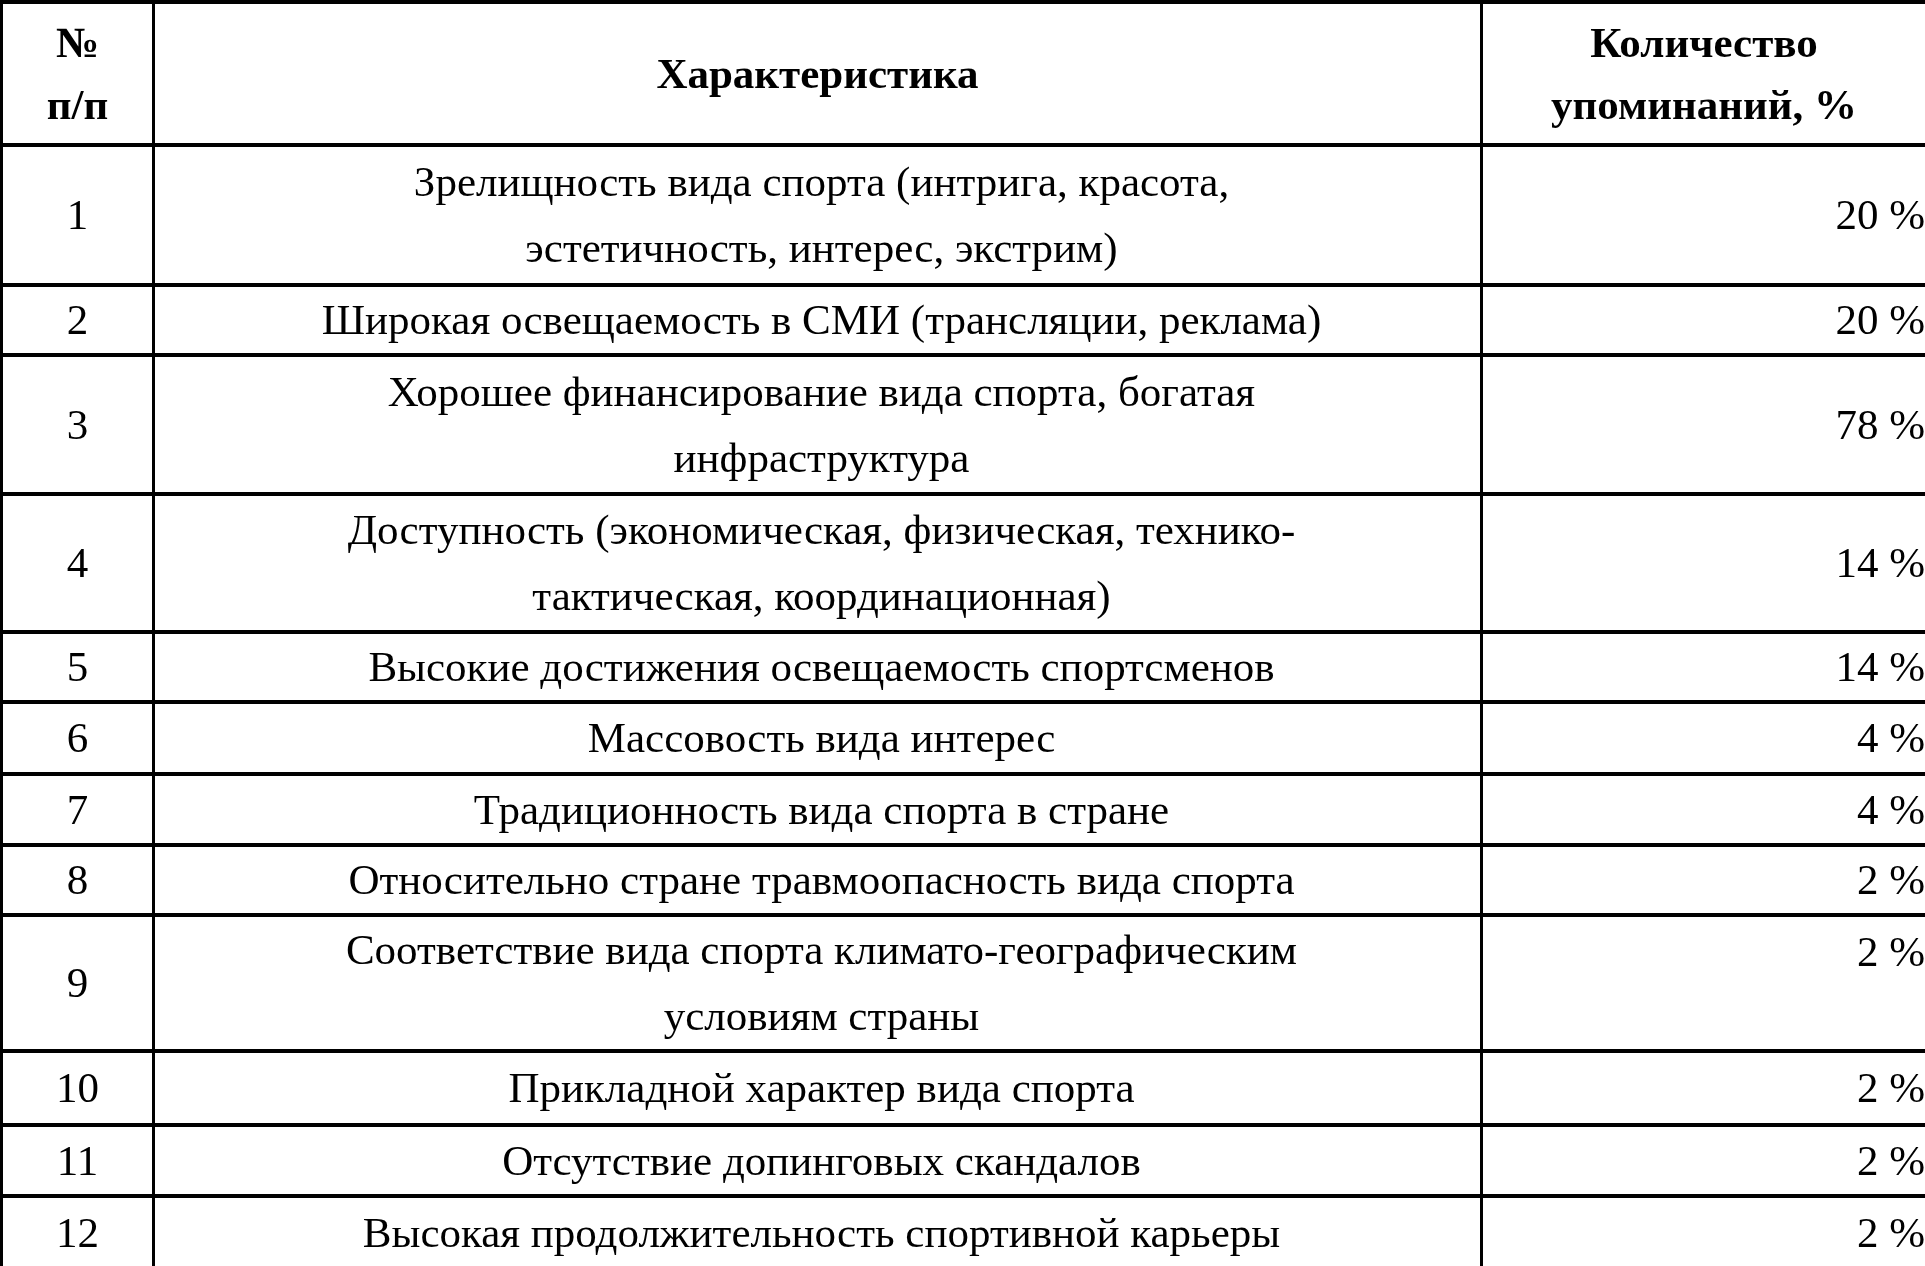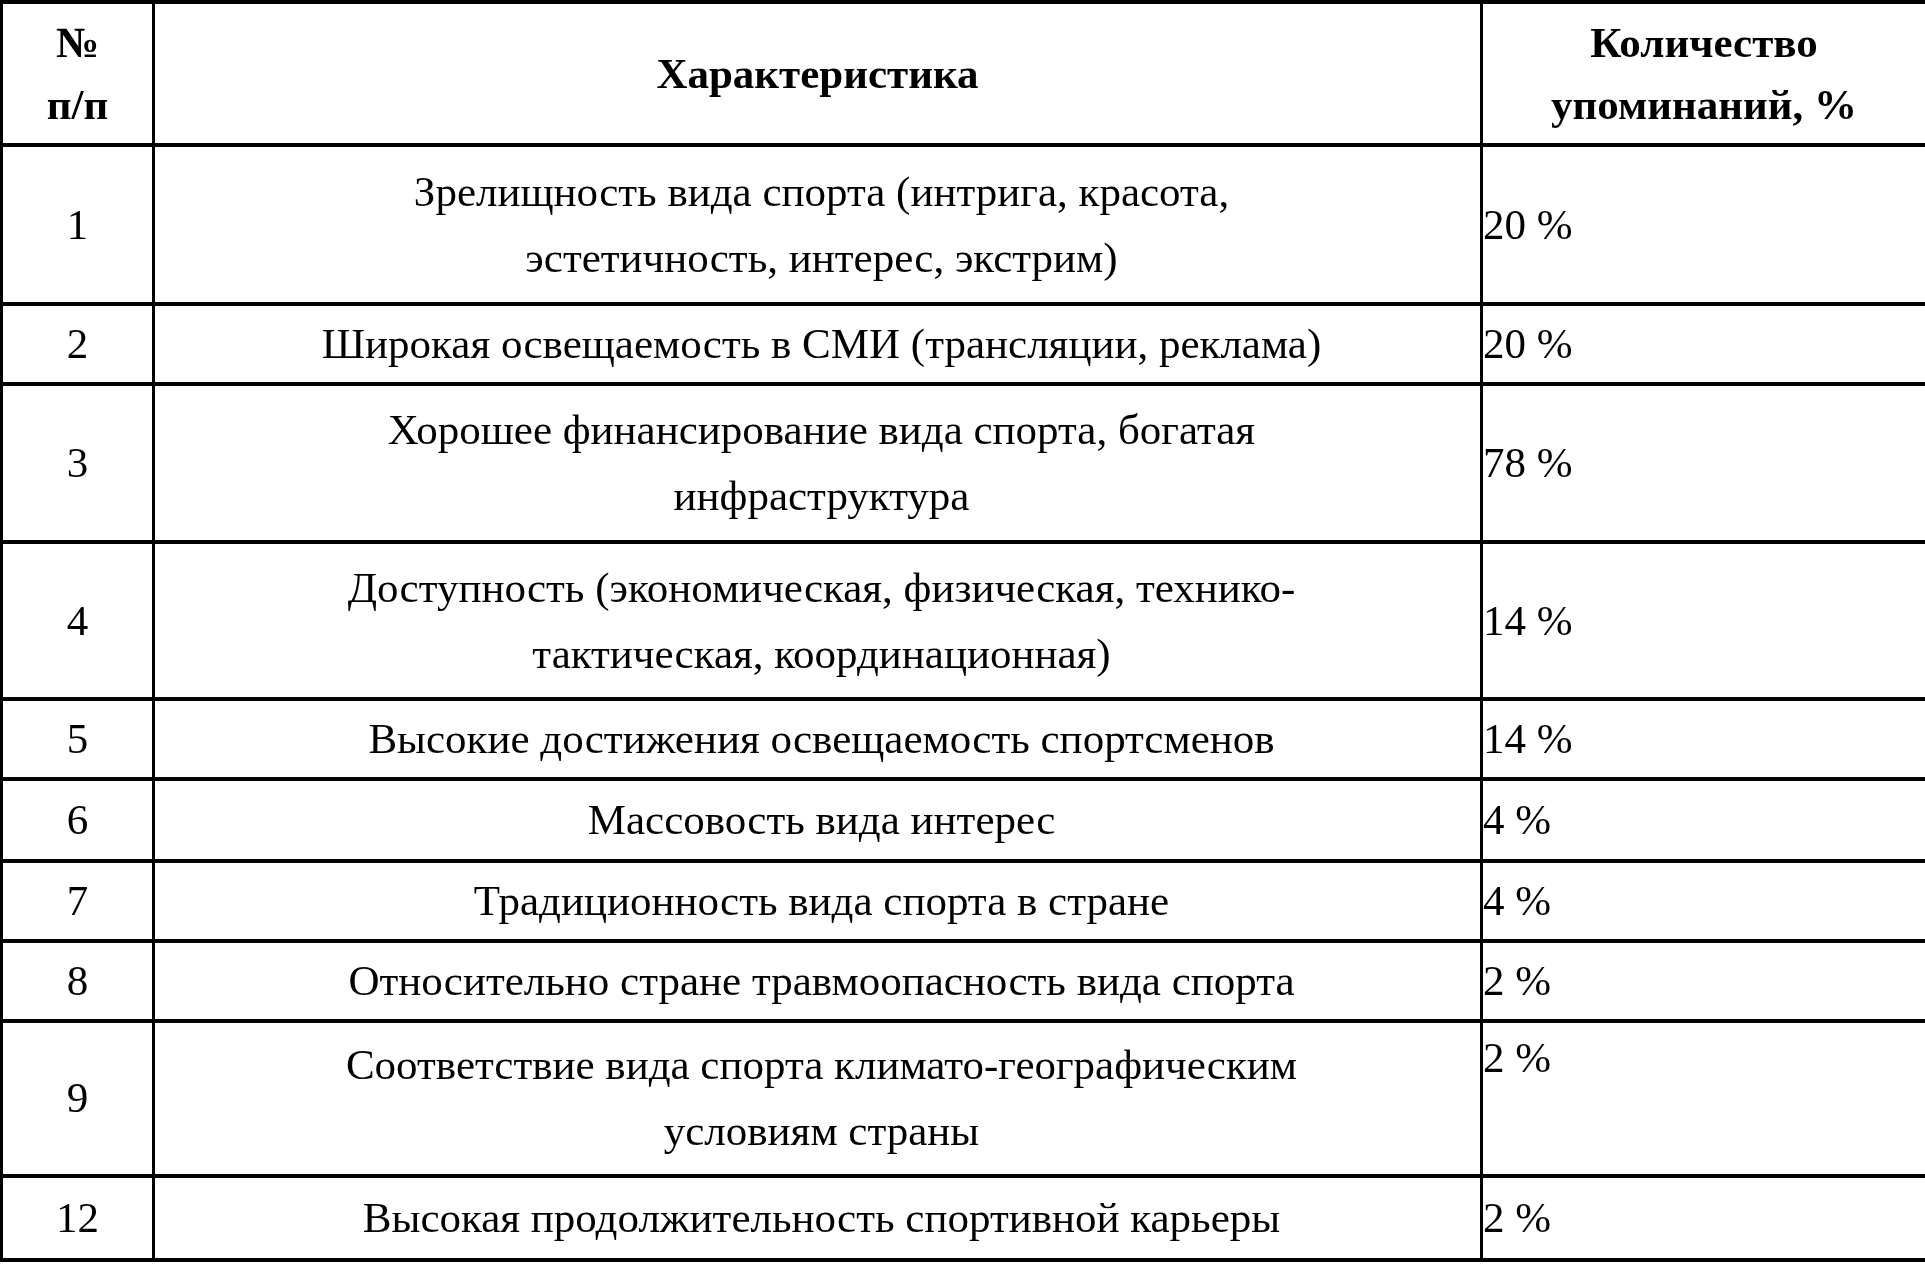--- a/index.html
+++ b/index.html
@@ -47,21 +47,21 @@
   }
   .doc-table td.num {
     text-align: center;
     padding: 0;
   }
   .doc-table td.chr {
     text-align: center;
     padding: 0 14px 0 22px;
   }
   .doc-table td.pct {
-    text-align: left;
+    text-align: right;
     padding: 0;
   }
   .doc-table td.pct.top {
     vertical-align: top;
     padding-top: 2px;
   }
   thead tr { height: 143px; }
   tbody tr:nth-child(1)  { height: 140px; }
   tbody tr:nth-child(2)  { height: 70px;  }
   tbody tr:nth-child(3)  { height: 139px; }
@@ -138,19 +138,29 @@
           <td class="chr">Относительно стране травмоопасность вида спорта</td>
           <td class="pct">2 %</td>
         </tr>
         <tr>
           <td class="num">9</td>
           <td class="chr">Соответствие вида спорта климато-географическим
 условиям страны</td>
           <td class="pct top">2 %</td>
         </tr>
         <tr>
+          <td class="num">10</td>
+          <td class="chr">Прикладной характер вида спорта</td>
+          <td class="pct">2 %</td>
+        </tr>
+        <tr>
+          <td class="num">11</td>
+          <td class="chr">Отсутствие допинговых скандалов</td>
+          <td class="pct">2 %</td>
+        </tr>
+        <tr>
           <td class="num">12</td>
           <td class="chr">Высокая продолжительность спортивной карьеры</td>
           <td class="pct">2 %</td>
         </tr>
       </tbody>
   </table>
 </div>
 
 </body></html>

